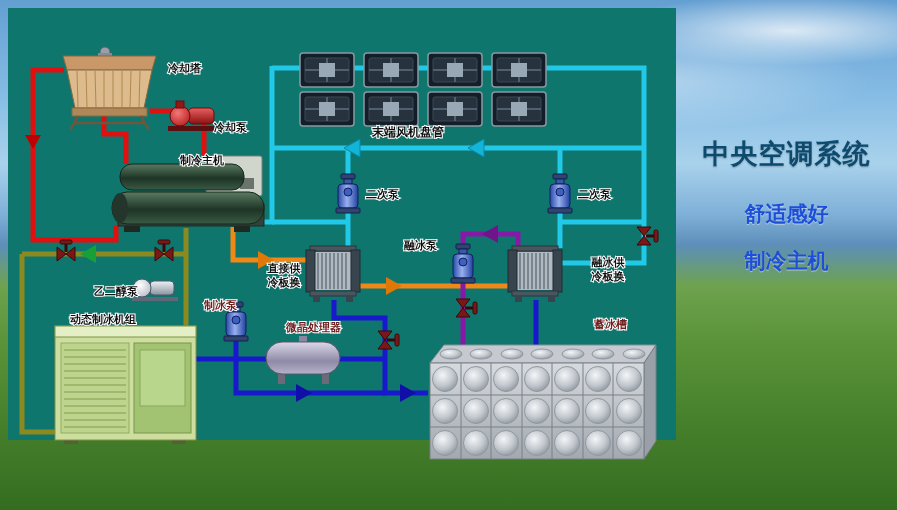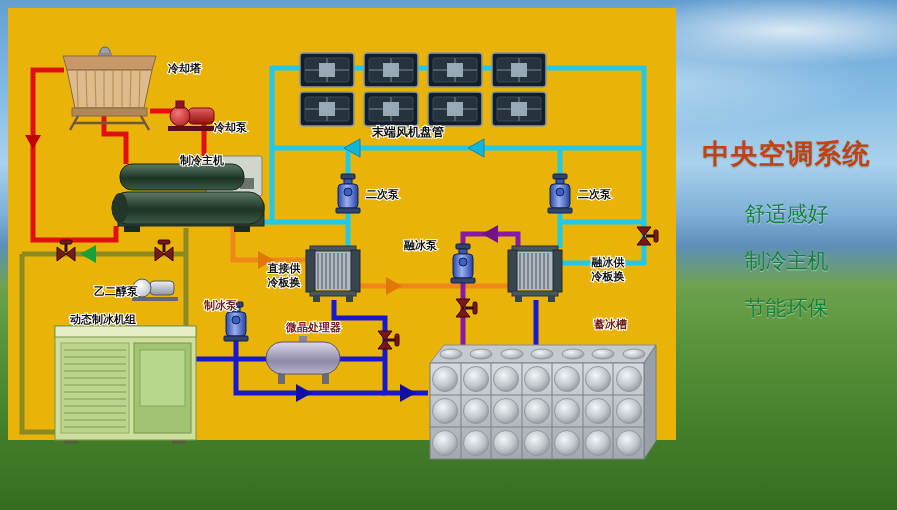--- a/index.html
+++ b/index.html
@@ -5,25 +5,25 @@
   *{margin:0;padding:0;box-sizing:border-box}
   html,body{width:897px;height:510px;overflow:hidden}
   body{
     position:relative;
     font-family:"Liberation Sans",sans-serif;
     background:
       radial-gradient(ellipse 260px 50px at 88% 6%, rgba(255,255,255,.75), rgba(255,255,255,0) 70%),
       radial-gradient(ellipse 320px 70px at 72% 16%, rgba(255,255,255,.40), rgba(255,255,255,0) 70%),
       linear-gradient(180deg,#649fd2 0%,#84bbe4 18%,#a9d2ec 32%,#7fb0d8 42%,#5d8fba 48%,#6ea24e 56%,#599238 68%,#47812c 82%,#356d20 100%);
   }
-  .diagram-panel{position:absolute;left:8px;top:8px;width:668px;height:432px;background:#eab308;}
+  .diagram-panel{position:absolute;left:8px;top:8px;width:668px;height:432px;background:#0f766e;}
   .side-panel{position:absolute;left:676px;top:0;width:221px;height:510px;text-align:center;}
-  .side-title{margin-top:136px;font-size:27px;font-weight:bold;color:#c2410c;letter-spacing:1px;text-shadow:0 1px 2px rgba(0,0,0,.25);}
+  .side-title{margin-top:136px;font-size:27px;font-weight:bold;color:#0c4a6e;letter-spacing:1px;text-shadow:0 1px 2px rgba(0,0,0,.25);}
   .features{margin-top:28px;display:flex;flex-direction:column;gap:19px;}
-  .feature{font-size:21px;font-weight:normal;color:#15803d;text-shadow:0 1px 1px rgba(255,255,255,.5);}
+  .feature{font-size:21px;font-weight:bold;color:#1d4ed8;text-shadow:0 1px 1px rgba(255,255,255,.5);}
   
   .pipe{fill:none;stroke-linejoin:miter;stroke-linecap:butt}
   .p-red{stroke:#e01010;stroke-width:5}
   .p-cyan{stroke:#22c8e8;stroke-width:5}
   .p-blue{stroke:#1818cc;stroke-width:5}
   .p-purple{stroke:#8818a8;stroke-width:5}
   .p-olive{stroke:#8a8a20;stroke-width:5}
   .p-orange{stroke:#f08818;stroke-width:5}
   .lbl{font-size:11px;font-weight:bold;fill:#101010;font-family:"Liberation Sans",sans-serif;paint-order:stroke;stroke:#ffffff;stroke-width:2px;}
   .lbl-big{font-size:12px}
@@ -322,15 +322,14 @@
     <text class="lbl lbl-maroon" x="586" y="320">蓄冰槽</text>
   </g>
 </svg>
 </div>
 
 <div class="side-panel">
   <div class="side-title">中央空调系统</div>
   <div class="features">
     <div class="feature">舒适感好</div>
     <div class="feature">制冷主机</div>
-    <div class="feature">节能环保</div>
   </div>
 </div>
 
 </body></html>

